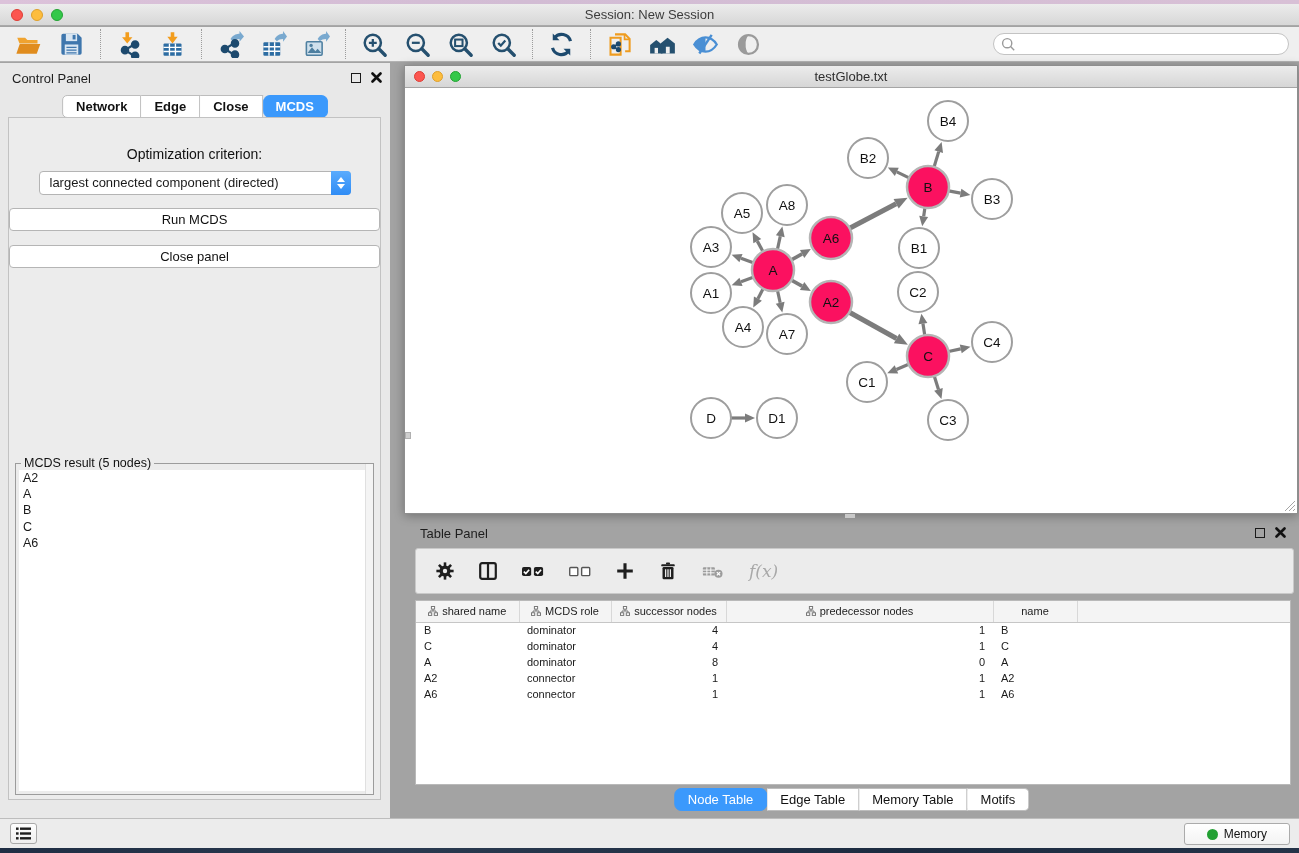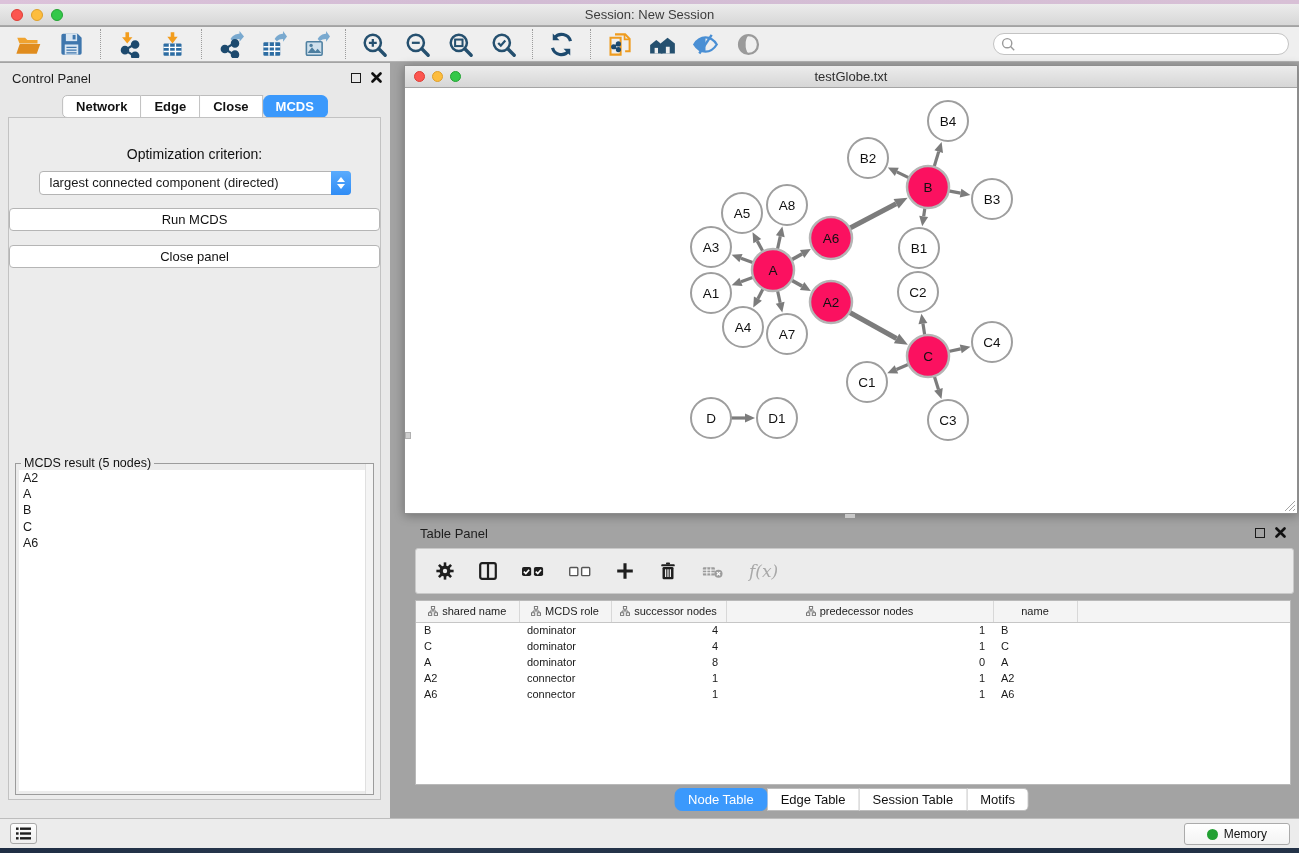--- a/index.html
+++ b/index.html
@@ -567,21 +567,21 @@
               <td class="al">A6</td>
               <td></td>
             </tr>
           </tbody>
       </table>
     </div>
 
     <div class="seg-tabs tp-tabs">
         <div class="seg-tab active">Node Table</div>
         <div class="seg-tab">Edge Table</div>
-        <div class="seg-tab">Session Table</div>
+        <div class="seg-tab">Memory Table</div>
         <div class="seg-tab">Motifs</div>
       </div>
   </div>
 
   <div class="statusbar">
     <div class="list-btn">
       <svg width="17" height="15" viewBox="0 0 17 15">
         <g fill="#1e1e1e">
           <rect x="1" y="1.5" width="2.6" height="2.4"></rect>
             <rect x="5" y="1.5" width="11" height="2.4"></rect>

